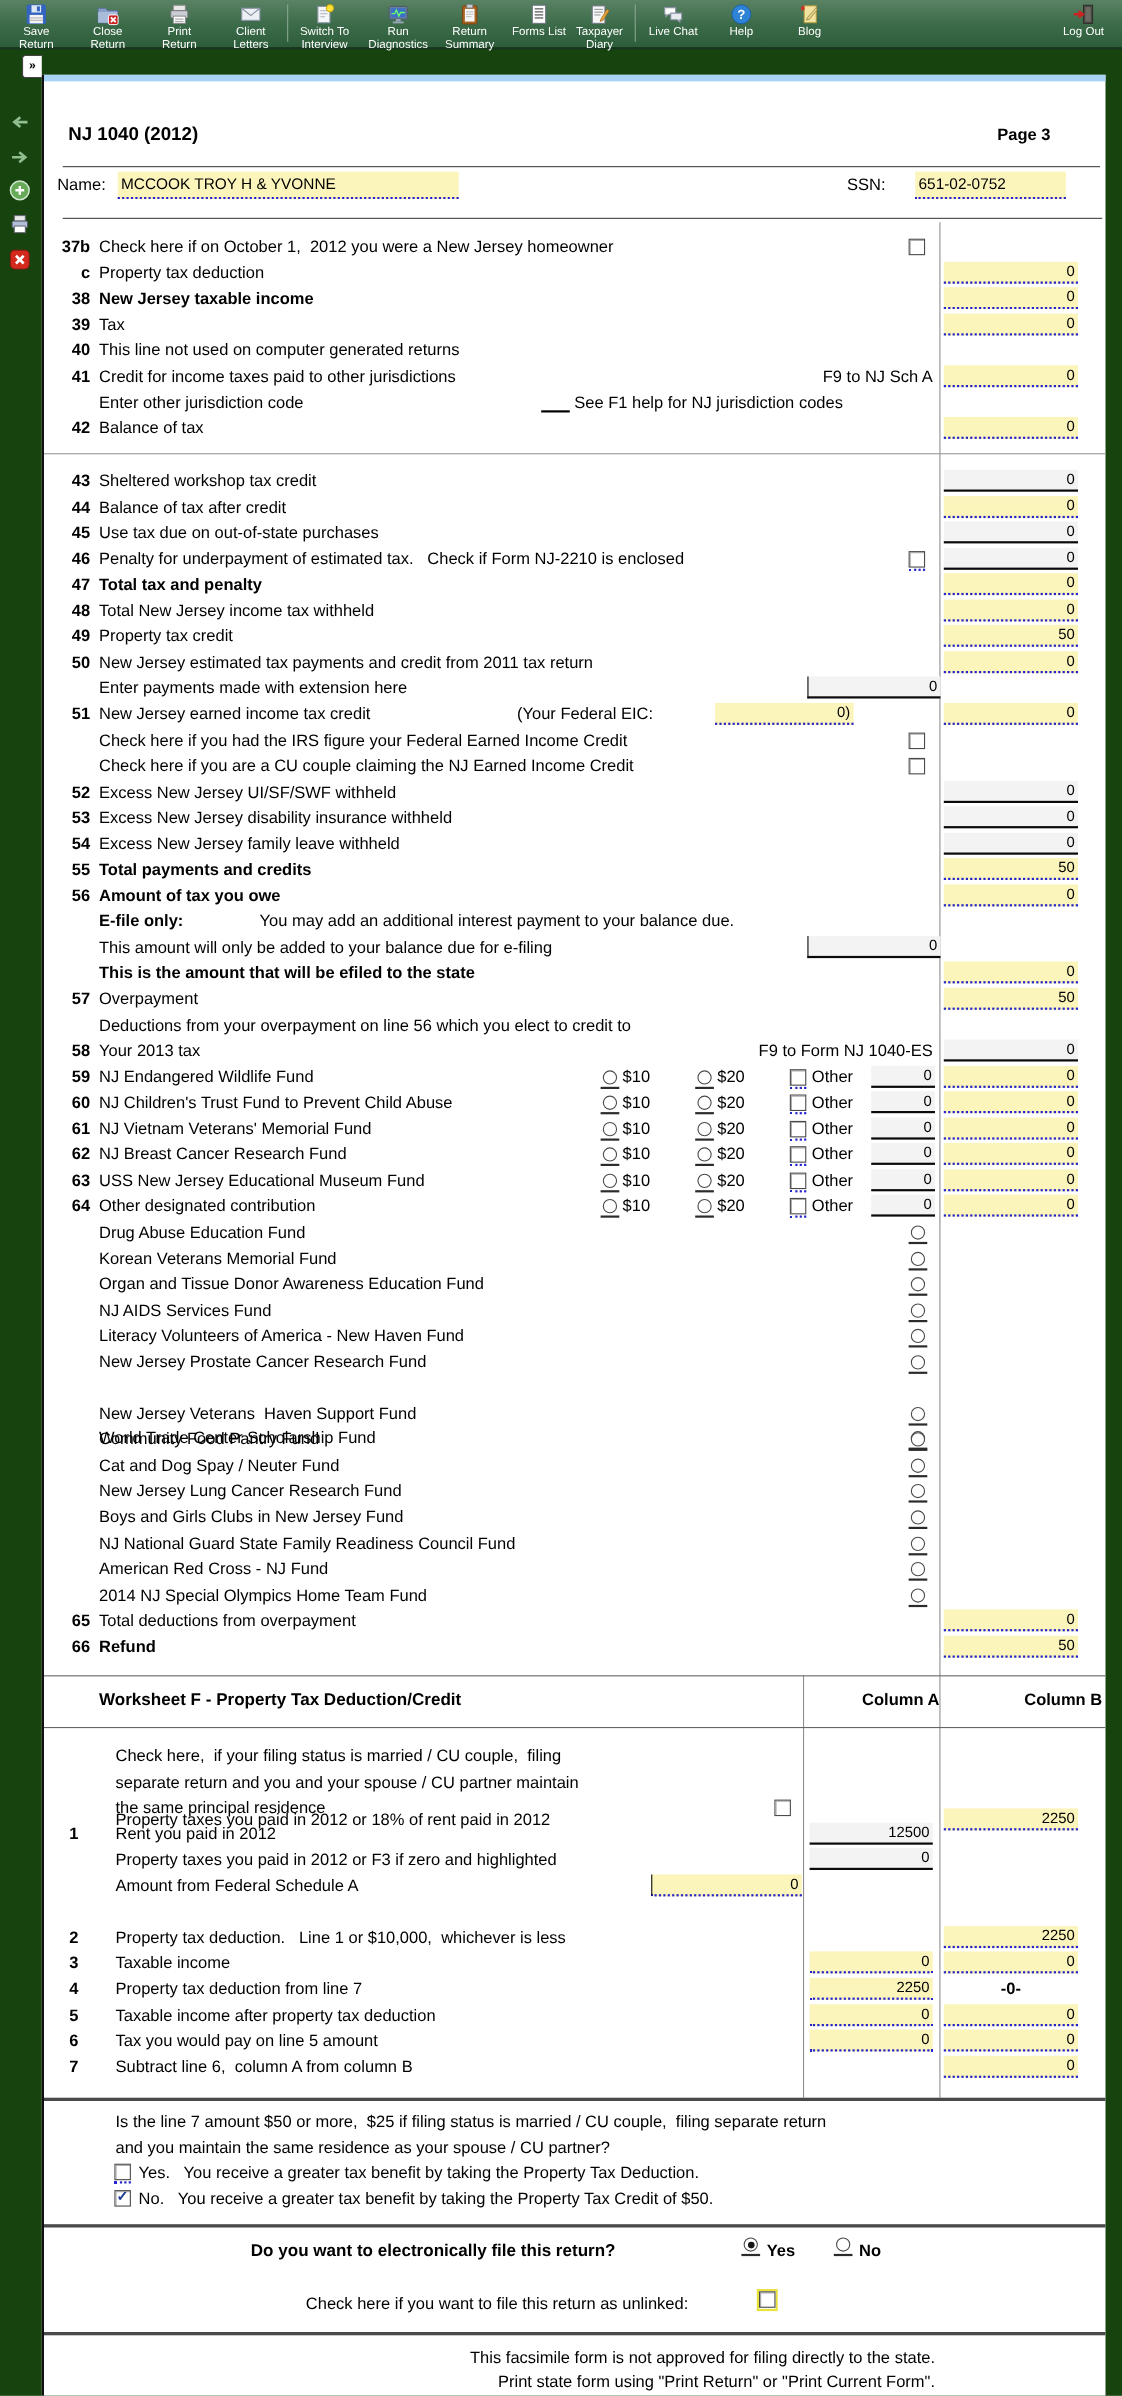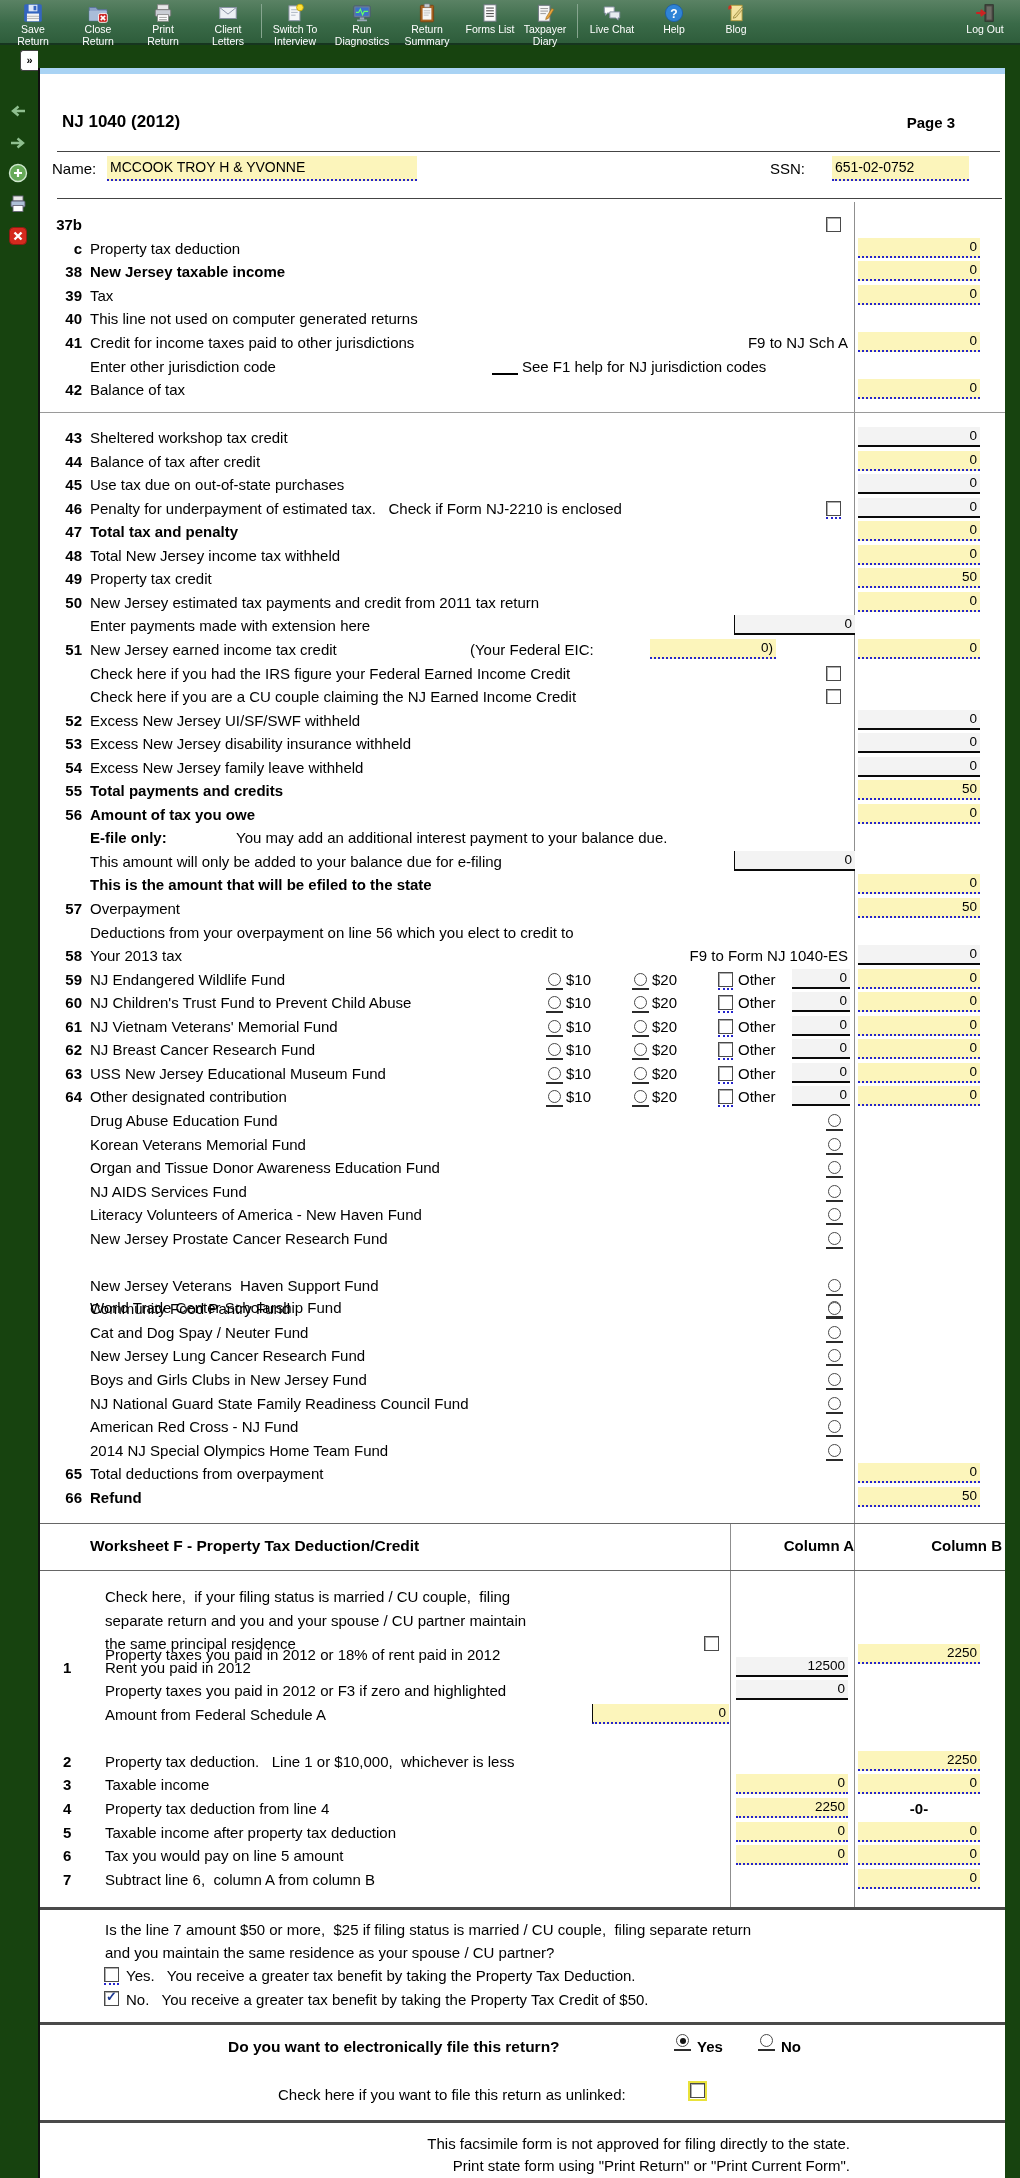--- a/index.html
+++ b/index.html
@@ -238,20 +238,21 @@
   <div class="vl" style="left:814px;top:134px;height:210px"></div>
   <div class="vl" style="left:814px;top:344px;height:1111px"></div>
   <div class="vl" style="left:690px;top:1455px;height:384px"></div>
   <div class="vl" style="left:814px;top:1455px;height:384px"></div>
 
   <div class="hl" style="left:0;top:344px;width:965px;background:#9a9a9a"></div>
 
   <div id="rows">
       <div class="frow" style="top: 147px;">
         <div class="no">37b</div>
+        <div class="lbl">Check here if on October 1,  2012 you were a New Jersey homeowner</div>
         <div class="cbw" style="left: 786px; top: 2px;">
           <div class="cb"></div>
         </div>
       </div>
       <div class="frow" style="top: 170.6px;">
         <div class="no">c</div>
         <div class="lbl">Property tax deduction</div>
         <div class="fld yellow" style="left: 818px; width: 122px;">
           <div class="fv">0</div>
         </div>
@@ -736,21 +737,21 @@
         <div class="lbl wl">Taxable income</div>
         <div class="fld yellow" style="left: 696px; width: 112px;">
           <div class="fv">0</div>
         </div>
         <div class="fld yellow" style="left: 818px; width: 122px;">
           <div class="fv">0</div>
         </div>
       </div>
       <div class="frow" style="top: 1730.95px;">
         <div class="wno">4</div>
-        <div class="lbl wl">Property tax deduction from line 4</div>
+        <div class="lbl wl">Property tax deduction from line 7</div>
         <div class="fld yellow" style="left: 696px; width: 112px;">
           <div class="fv">2250</div>
         </div>
         <div class="bz" style="left: 818px;">-0-</div>
       </div>
       <div class="frow" style="top: 1754.5px;">
         <div class="wno">5</div>
         <div class="lbl wl">Taxable income after property tax deduction</div>
         <div class="fld yellow" style="left: 696px; width: 112px;">
           <div class="fv">0</div>

